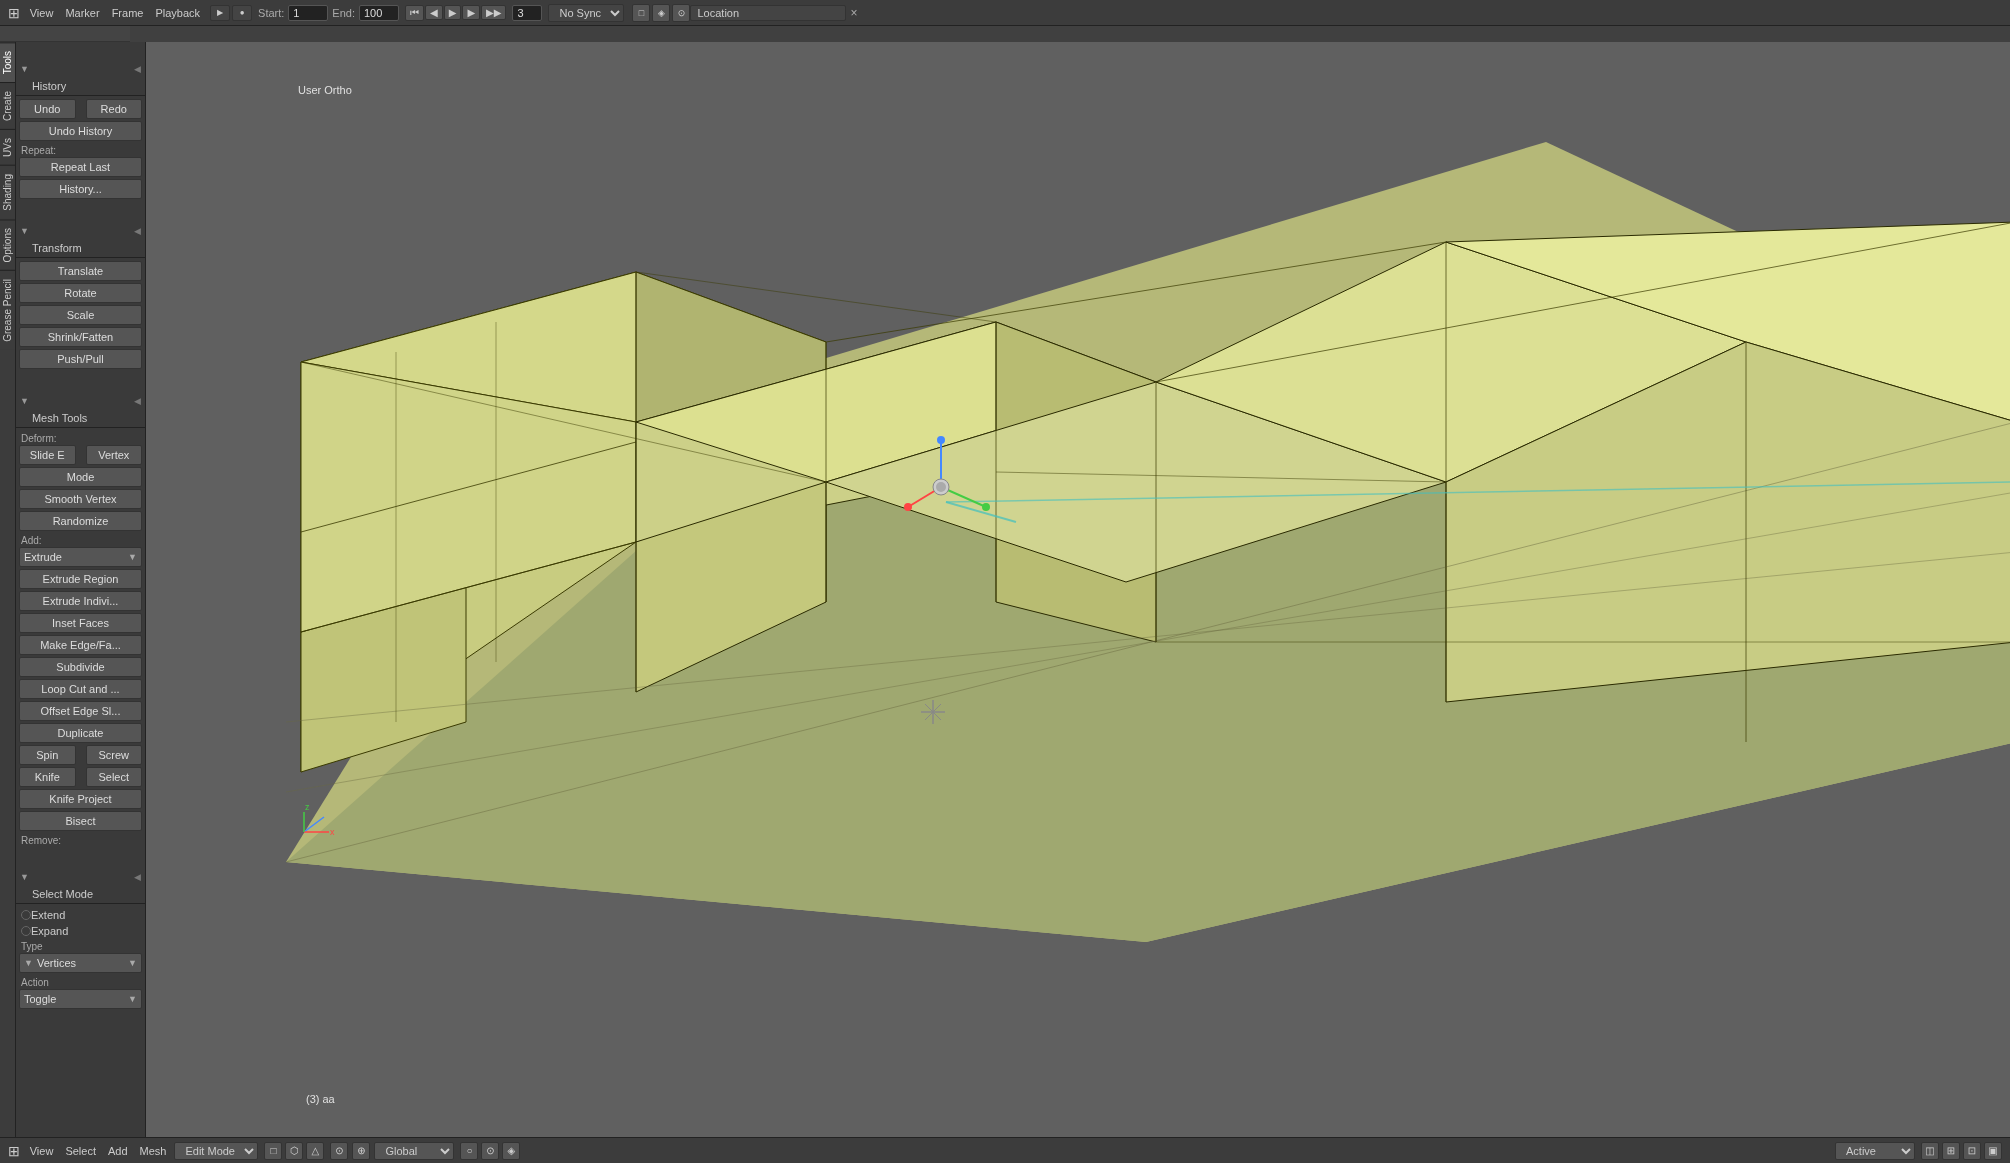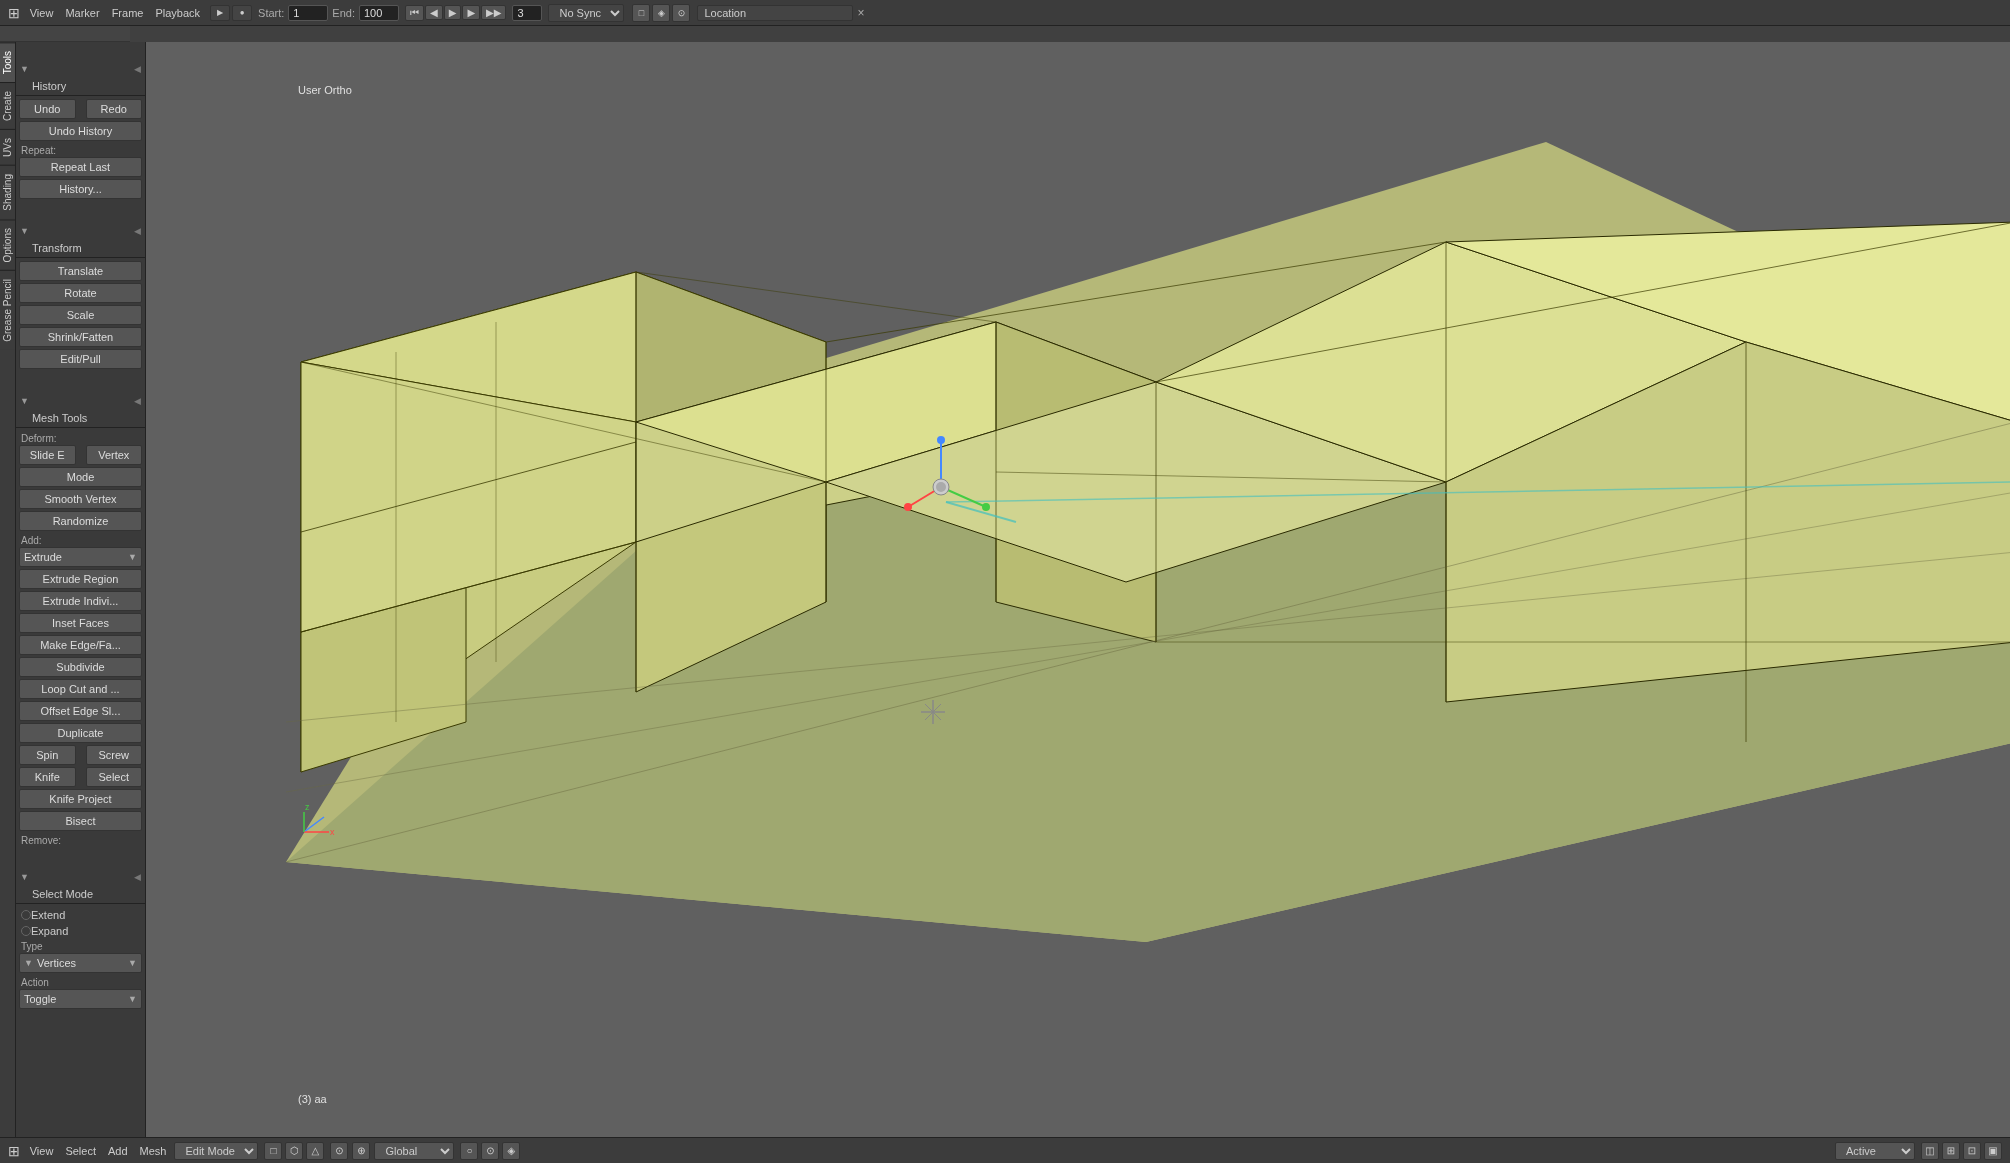--- a/index.html
+++ b/index.html
@@ -334,21 +334,21 @@
   </div>
   <input class="top-bar-input" type="text" value="3" style="width: 30px;">
   <select class="top-bar-sync">
     <option>No Sync</option>
   </select>
   <div style="margin-left:4px;display:flex;gap:2px;">
     <div style="width:18px;height:18px;background:#555;border:1px solid #333;border-radius:2px;cursor:pointer;display:flex;align-items:center;justify-content:center;font-size:9px;color:#ccc;">□</div>
     <div style="width:18px;height:18px;background:#555;border:1px solid #333;border-radius:2px;cursor:pointer;display:flex;align-items:center;justify-content:center;font-size:9px;color:#ccc;">◈</div>
     <div style="width:18px;height:18px;background:#555;border:1px solid #333;border-radius:2px;cursor:pointer;display:flex;align-items:center;justify-content:center;font-size:9px;color:#ccc;">⊙</div>
   </div>
-  <input class="top-bar-location" type="text" value="Location" style="margin-left: 7px;">
+  <input class="top-bar-location" type="text" value="Location" style="margin-left: 0;">
   <div style="margin-left:2px;cursor:pointer;color:#aaa;font-size:12px;">×</div>
 </div>
 
 <div class="ruler-area">
   <svg width="100%" height="16" style="position:absolute;top:0;left:130px;">
     <rect width="100%" height="16" fill="#404040"></rect>
 
   </svg>
 </div>
 
@@ -384,21 +384,21 @@
     <div class="panel-section-header">
       <span class="arrow">▼</span>
       <span class="title">Transform</span>
       <span class="pin">◀</span>
     </div>
     <div class="panel-content">
       <button class="btn-full">Translate</button>
       <button class="btn-full">Rotate</button>
       <button class="btn-full">Scale</button>
       <button class="btn-full">Shrink/Fatten</button>
-      <button class="btn-full">Edit/Pull</button>
+      <button class="btn-full">Push/Pull</button>
     </div>
 
     <div class="panel-section-header">
       <span class="arrow">▼</span>
       <span class="title">Mesh Tools</span>
       <span class="pin">◀</span>
     </div>
     <div class="panel-content">
       <div class="subsection-label">Deform:</div>
       <div class="btn-row">
@@ -541,21 +541,21 @@
       <g transform="translate(158, 790)">
         <line x1="0" y1="0" x2="20" y2="-15" stroke="#4488ff" stroke-width="1.5"></line>
         <line x1="0" y1="0" x2="25" y2="0" stroke="#ff4444" stroke-width="1.5"></line>
         <line x1="0" y1="0" x2="0" y2="-20" stroke="#44cc44" stroke-width="1.5"></line>
         <text x="26" y="3" fill="#ff4444" font-size="9">x</text>
         <text x="1" y="-22" fill="#44cc44" font-size="9">z</text>
       </g>
     </svg>
 
     <div style="position:absolute;top:42px;left:152px;color:#fff;font-size:11px;opacity:0.8;pointer-events:none;text-align:right;">User Ortho</div>
-    <div style="position:absolute;bottom:32px;left:152px;color:#fff;font-size:11px;opacity:0.8;pointer-events:none;">(3) aa</div>
+    <div style="position:absolute;bottom:32px;left:160px;color:#fff;font-size:11px;opacity:0.8;pointer-events:none;">(3) aa</div>
   </div>
 
 </div>
 
 <div class="bottom-bar">
   <div style="color:#ccc;font-size:14px;padding:0 4px;cursor:pointer;">⊞</div>
   <div class="bottom-bar-item">View</div>
   <div class="bottom-bar-item">Select</div>
   <div class="bottom-bar-item">Add</div>
   <div class="bottom-bar-item">Mesh</div>

